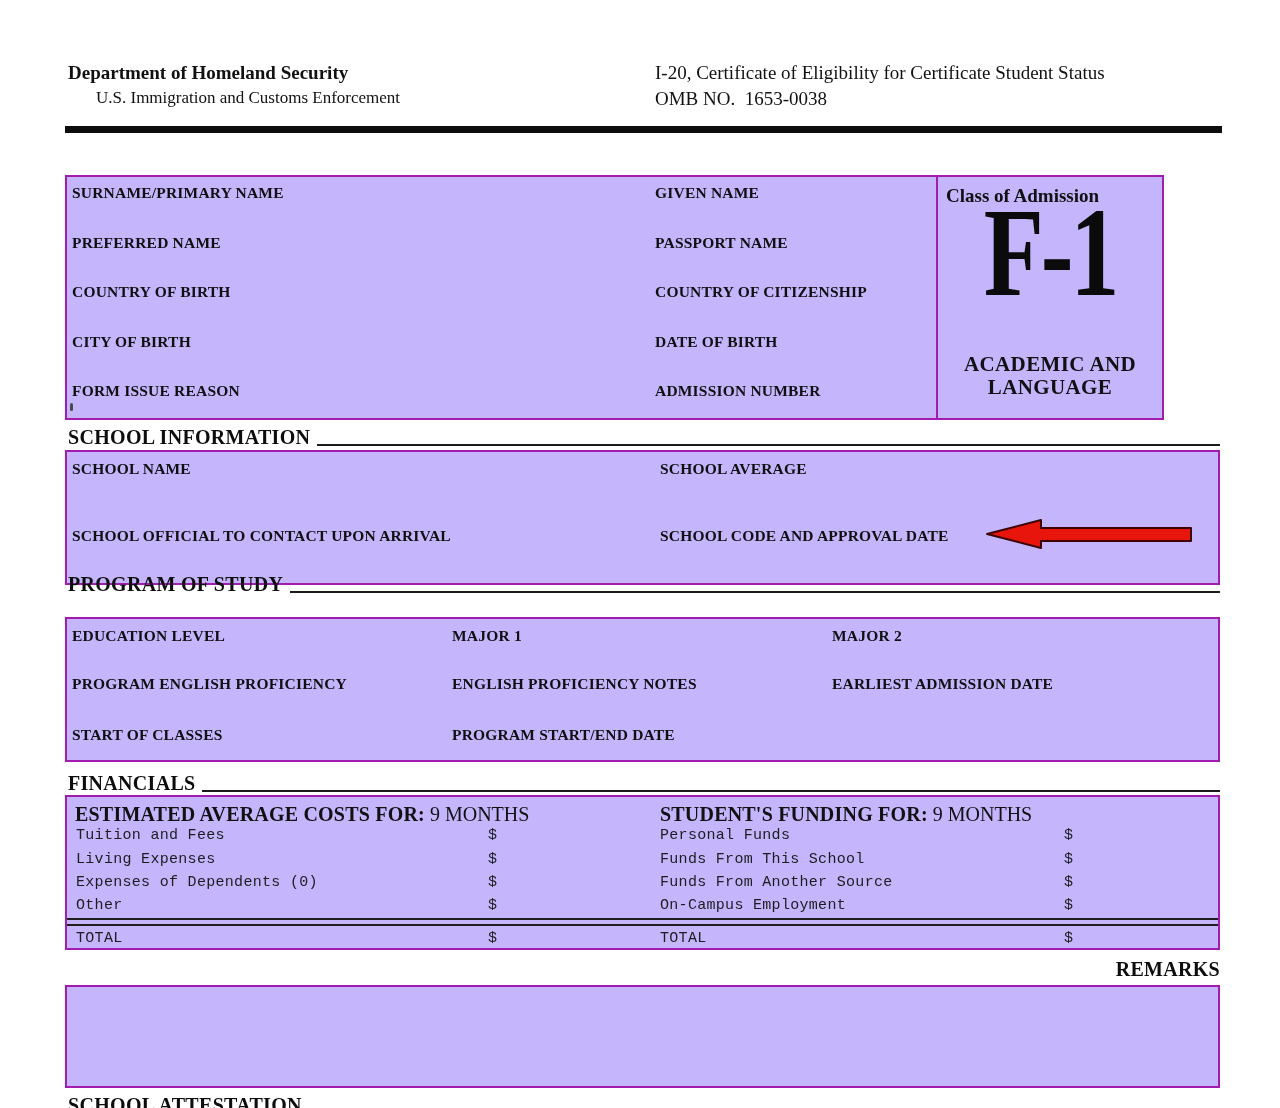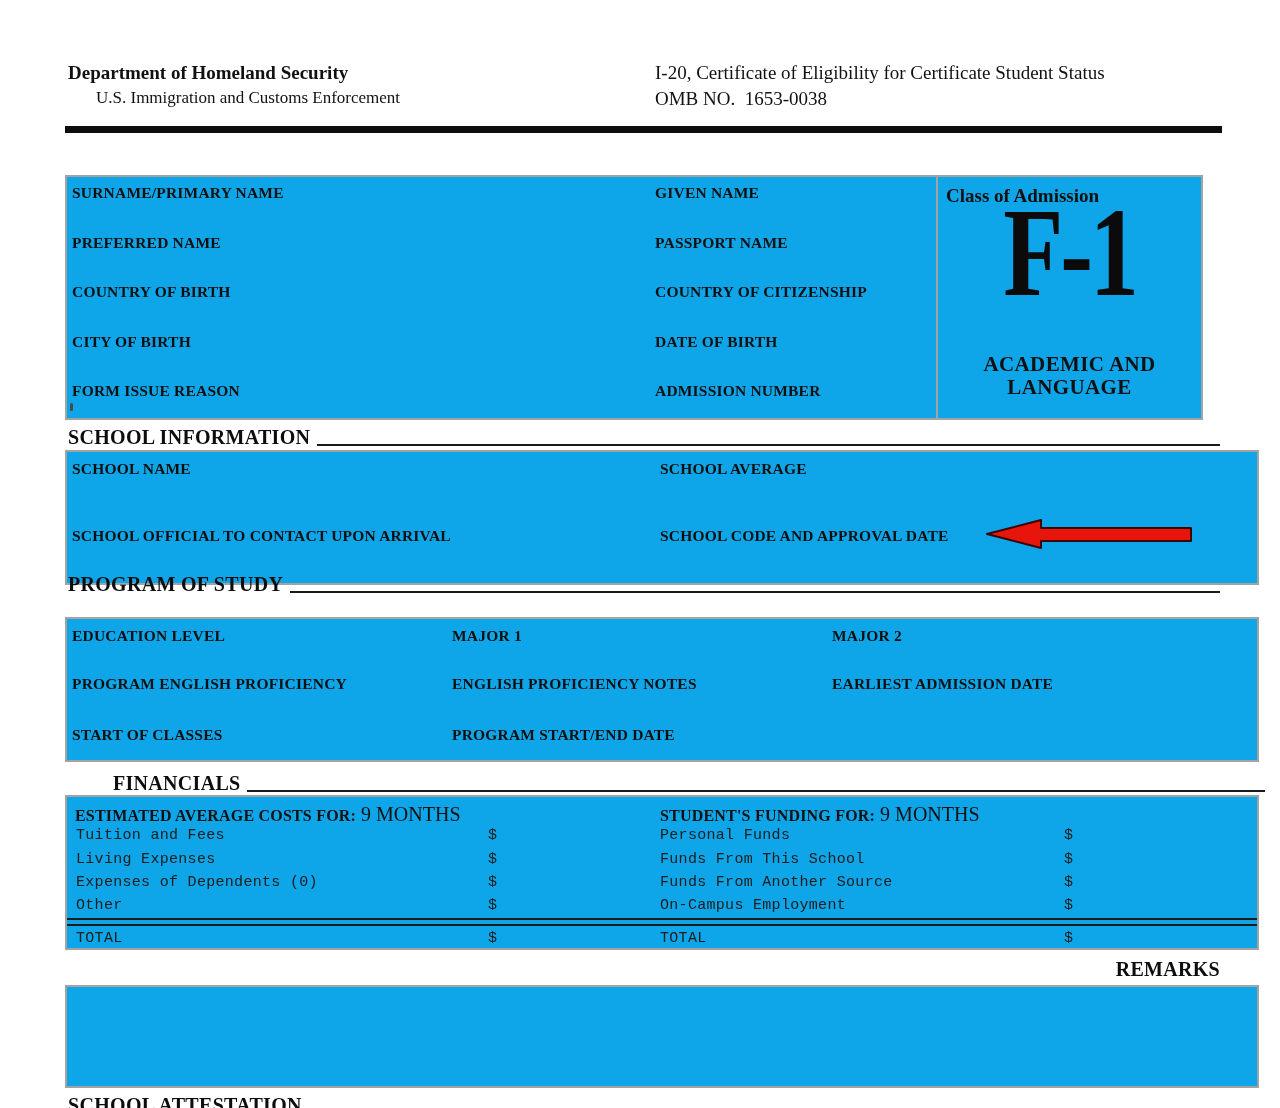--- a/index.html
+++ b/index.html
@@ -12,21 +12,21 @@
   .nowrap { white-space:nowrap; }
 
   
   .hdr-agency { left:68px; top:62px; font-size:19px; font-weight:bold; }
   .hdr-agency-sub { left:68px; top:88px; font-size:17px;margin-left:28px; }
   .hdr-title { left:655px; top:62px; font-size:19px; }
   .hdr-omb { left:655px; top:88px; font-size:19px; white-space:pre; }
   .thick-rule { left:65px; top:126px; width:1157px; height:7px; background:#0d0d0d; }
 
   
-  .box { border:2px solid #a3a3a3; background:#0ea5e9;padding-left:39px; }
+  .box { border:2px solid #a21caf; background:#c4b5fd; }
   .student-box { left:65px; top:175px; width:914px; height:241px; }
   .class-box { left:936px; top:175px; width:224px; height:241px; }
 
   .lbl { position:absolute; font-weight:bold; font-size:15.5px; letter-spacing:0.2px; white-space:nowrap; color:#101010; }
 
   
   .coa-title { left:8px; top:8px; font-size:19px; font-weight:bold; white-space:nowrap; }
   .coa-code { left:0; top:26px; width:100%; text-align:center; font-size:126px; font-weight:bold; line-height:100px;
               transform:scaleX(0.78); transform-origin:50% 50%; letter-spacing:-4px; color:#0b0b0b; }
   .coa-cat { left:0; top:176px; width:100%; text-align:center; font-weight:bold; font-size:21px; line-height:23px; letter-spacing:0.4px; }
@@ -34,21 +34,21 @@
   
   .sec-head { position:absolute; left:65px; width:1155px; display:flex; align-items:flex-end; }
   .sec-head .t { font-weight:bold; font-size:20px; letter-spacing:0.3px; white-space:nowrap; padding-left:3px; color:#0d0d0d; }
   .sec-head .rule { flex:1; border-bottom:2px solid #1a1a1a; margin-bottom:3px; margin-left:7px; height:0; }
 
   .school-box { left:65px; top:450px; width:1151px; height:131px; }
   .program-box { left:65px; top:617px; width:1151px; height:141px; }
   .fin-box { left:65px; top:795px; width:1151px; height:151px; }
   .remarks-box { left:65px; top:985px; width:1151px; height:99px; }
 
-  .fin-hdr-b { font-weight:bold; font-size:16px; letter-spacing:0.2px; }
+  .fin-hdr-b { font-weight:bold; font-size:20px; letter-spacing:0.2px; }
   .fin-hdr-n { font-weight:normal; font-size:20px; }
   .mono { font-family:"Liberation Mono","DejaVu Sans Mono",monospace; font-size:15px; letter-spacing:0.3px; color:#1d1d1d; white-space:nowrap; }
 
   .fin-sep1 { left:0; top:121px; width:100%; height:2px; background:#1e1e1e; position:absolute; }
   .fin-sep2 { left:0; top:127px; width:100%; height:2px; background:#1e1e1e; position:absolute; }
 
   .artifact { left:3px; top:226px; width:3px; height:8px; background:#4a4a4a; border-radius:2px; position:absolute; }
 
   .arrow-wrap { position:absolute; left:918px; top:66px; width:210px; height:32px; }
 </style>
@@ -112,21 +112,21 @@
   <span class="lbl" style="left:765px; top:8px;">MAJOR 2</span>
 
   <span class="lbl" style="left:5px; top:56px;">PROGRAM ENGLISH PROFICIENCY</span>
   <span class="lbl" style="left:385px; top:56px;">ENGLISH PROFICIENCY NOTES</span>
   <span class="lbl" style="left:765px; top:56px;">EARLIEST ADMISSION DATE</span>
 
   <span class="lbl" style="left:5px; top:107px;">START OF CLASSES</span>
   <span class="lbl" style="left:385px; top:107px;">PROGRAM START/END DATE</span>
 </div>
 
-<div class="sec-head" style="top:772px;margin-left:45px;">
+<div class="sec-head" style="top:772px;">
   <span class="t">FINANCIALS</span>
   <span class="rule"></span>
 </div>
 <div class="abs box fin-box">
 
   <span class="abs nowrap" style="left:8px; top:6px;"><span class="fin-hdr-b">ESTIMATED AVERAGE COSTS FOR:</span><span class="fin-hdr-n">&nbsp;</span><span class="fin-hdr-n">9 MONTHS</span></span>
 
   <span class="abs nowrap" style="left:593px; top:6px;"><span class="fin-hdr-b">STUDENT'S FUNDING FOR:</span><span class="fin-hdr-n">&nbsp;</span><span class="fin-hdr-n">9 MONTHS</span></span>
 
   <span class="abs mono" style="left:9px; top:30px;">Tuition and Fees</span>

